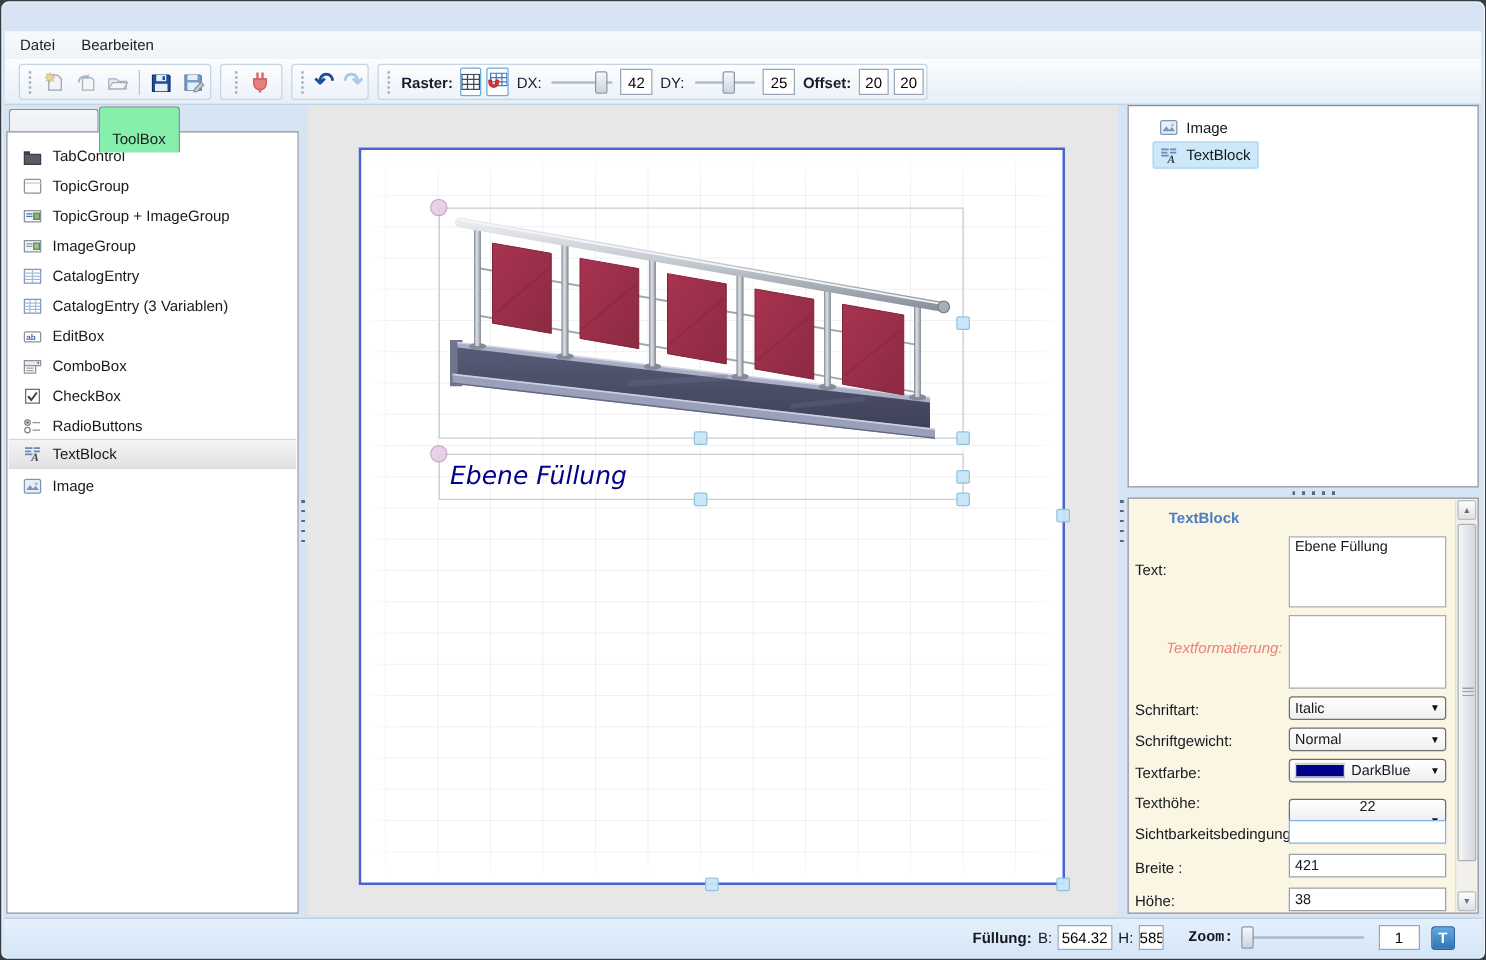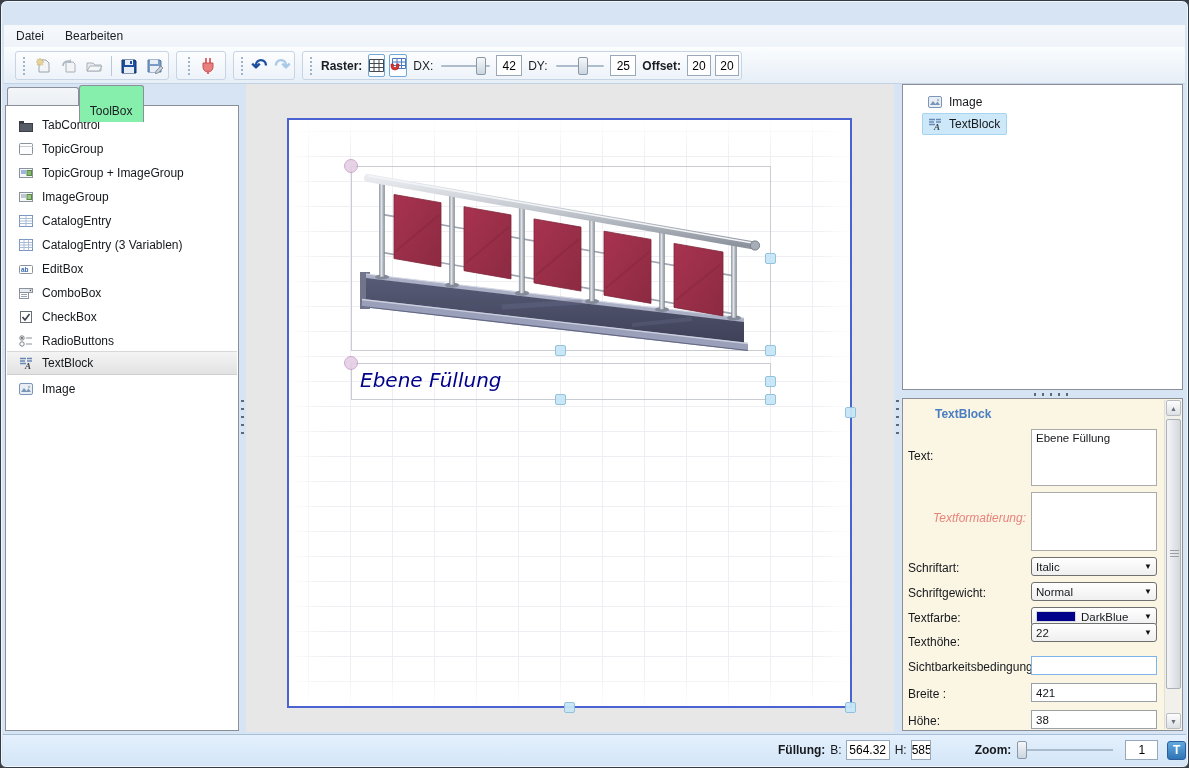--- a/index.html
+++ b/index.html
@@ -518,21 +518,21 @@
     </div>
 
     <div class="prow-label" style="top:212px;">Textfarbe:</div>
     <div class="pctl dropdown" style="top:208px;">
       <span class="swatch"></span>
       <span>DarkBlue</span>
       <span class="arrow">▼</span>
     </div>
 
     <div class="prow-label" style="top:236px;">Texthöhe:</div>
-    <div class="pctl dropdown" style="top:224px;">
+    <div class="pctl dropdown" style="top:240px;flex-direction:column;">
       <span>22</span>
       <span class="arrow">▼</span>
     </div>
 
     <div class="prow-label" style="top:261px; width:126px;">Sichtbarkeitsbedingung:</div>
     <input class="pctl pinput blue" style="top: 257px;" value="">
 
     <div class="prow-label" style="top:288px;">Breite :</div>
     <input class="pctl pinput" style="top: 284px;" value="421">
 
@@ -551,21 +551,21 @@
         </div>
     </div>
   </div>
 
   <div class="statusbar">
     <span class="sb-label b" style="margin-left:775px;">Füllung:</span>
     <span class="sb-label" style="margin-left:5px;">B:</span>
     <input class="status-input" style="width: 44px; margin-left: 4px;" value="564.32">
     <span class="sb-label" style="margin-left:5px;">H:</span>
     <input class="status-input" style="width: 20px; margin-left: 4px;" value="585">
-    <span class="sb-label b" style="margin-left:44px;">Zoom:</span>
+    <span class="sb-label b" style="margin-left:20px;font-family:Liberation Mono, monospace;">Zoom:</span>
     <div class="zoom-slider" style="margin-left:6px;">
       <div class="track"></div>
       <div class="thumb"></div>
     </div>
     <input class="status-input" style="width: 33px; margin-left: 12px;" value="1">
     <div class="t-btn" style="margin-left:9px;">
         <span>T</span>
       </div>
   </div>
 

